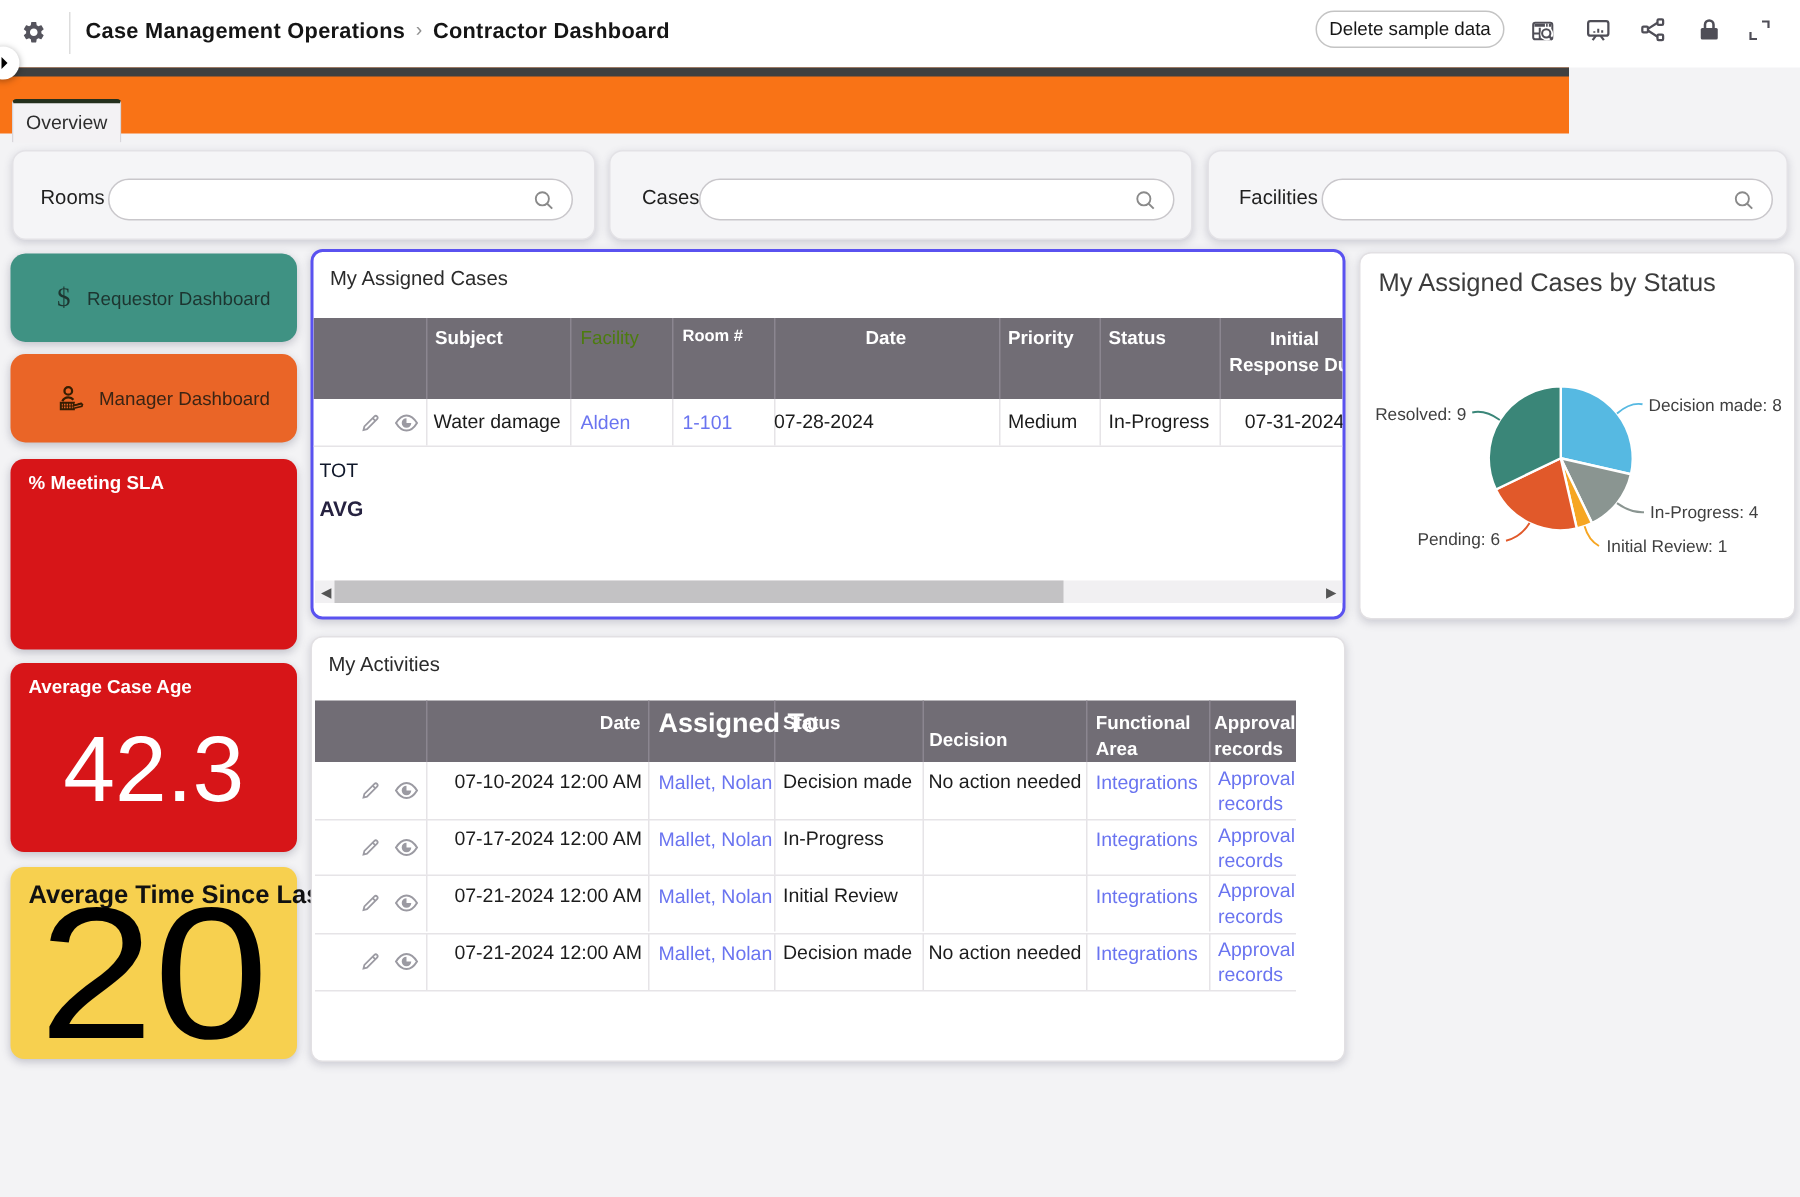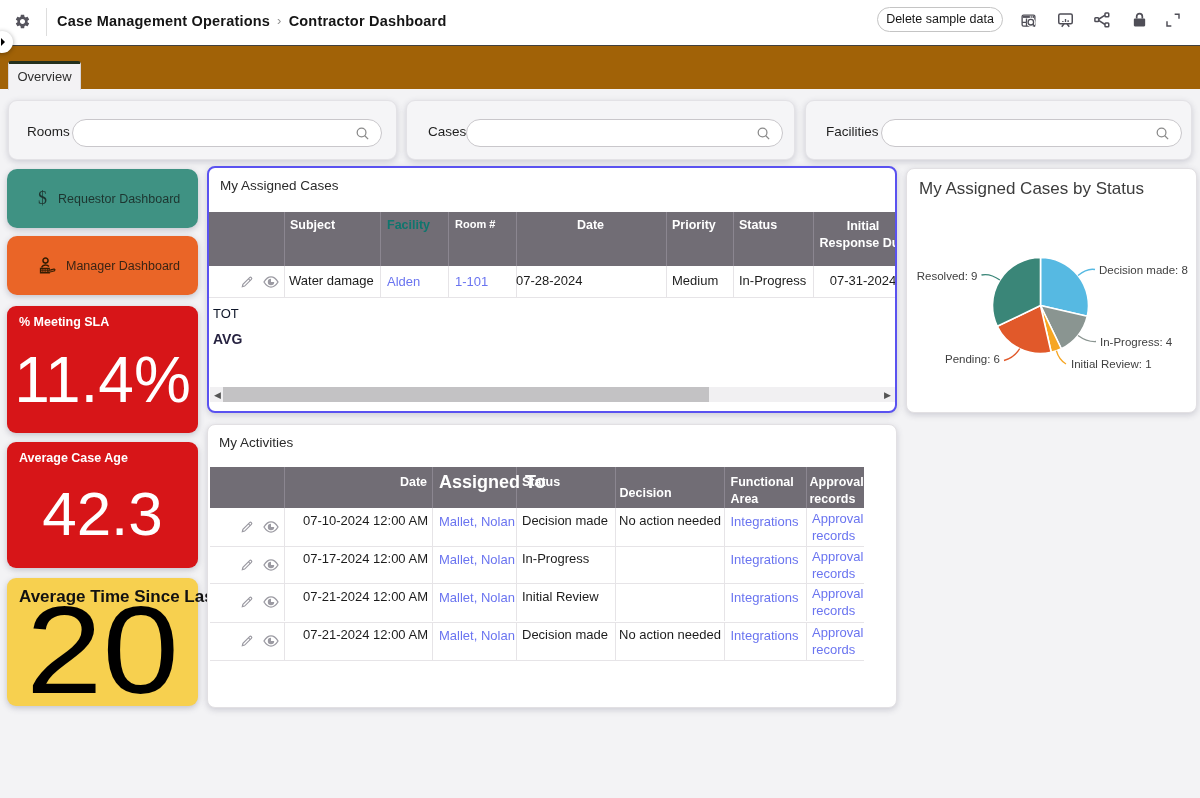--- a/index.html
+++ b/index.html
@@ -8,21 +8,21 @@
 
 #topbar{left:0;top:0;width:1200px;height:45px;background:#fff}
 #divider{left:46px;top:8px;width:1px;height:28px;background:#ddd}
 #crumb{left:57px;top:13px;font-size:14.5px;font-weight:700;color:#151515;letter-spacing:.2px}
 #crumb .sep{color:#8f8f8f;font-weight:400;font-size:13px;padding:0 7px;position:relative;top:-1px}
 #delbtn{left:877px;top:7px;width:126px;height:25px;border:1px solid #c4c4c4;border-radius:13px;background:#fff;font-size:12.5px;color:#161616;text-align:center;line-height:23px}
 
 #toggle{left:-9px;top:31px;width:22px;height:22px;border-radius:50%;background:#fff;box-shadow:0 1px 5px rgba(0,0,0,.35)}
 #toggle:after{content:"";position:absolute;left:10px;top:7px;border-left:4.5px solid #000;border-top:4.5px solid transparent;border-bottom:4.5px solid transparent}
 
-#tabstrip{left:0;top:45px;width:1200px;height:44px;background:#a16207;border-top:1px solid #404040}
+#tabstrip{left:0;top:45px;width:1046px;height:44px;background:#f97316;border-top:6px solid #404040}
 #tab{left:8px;top:15px;width:73px;height:29px;background:#f3f2f4;border:1px solid #d8d6da;border-bottom:none;border-top:3px solid #24301d;border-radius:3px 3px 0 0;font-size:13px;color:#2e2e2e;text-align:center;line-height:25px}
 
 .scard{top:100px;height:60px;background:#f5f5f7;border:1px solid #e3e2e6;border-radius:9px;box-shadow:0 2px 6px rgba(70,70,95,.22)}
 .scard .lbl{position:absolute;top:23px;font-size:13.5px;color:#1f1f1f}
 .sinput{position:absolute;top:18px;height:28px;background:#fff;border:1px solid #c9c7cb;border-radius:14px}
 .sinput .mag{position:absolute;top:6px;width:15px;height:15px}
 
 .lbtn{left:7px;width:191px;border-radius:10px;box-shadow:0 2px 6px rgba(70,70,95,.28);display:flex;align-items:center;justify-content:flex-start;padding-left:31px;font-size:12.5px}
 #btn1{top:169px;height:59px;background:#3f9283;color:#1d3530}
 #btn2{top:236px;height:59px;background:#ea6527;color:#3a2414}
@@ -132,21 +132,20 @@
       <circle cx="9.5" cy="5.8" r="3.2" fill="none" stroke="#351d02" stroke-width="1.9"></circle>
       <path d="M4.5 14.6c1-2.2 2.7-3.3 5-3.3 1.8 0 3.3.7 4.3 2" fill="none" stroke="#351d02" stroke-width="1.9"></path>
       <path d="M3.2 15.8h11v5.4h-11z" fill="none" stroke="#351d02" stroke-width="1.7"></path>
       <path d="M5.4 15.8v5.4M7.6 15.8v5.4M9.8 15.8v5.4M12 15.8v5.4M3.2 18.5h11" stroke="#351d02" stroke-width="1"></path>
       <path d="M13.2 20.2l1.1-3 6-1.8 1.9 1.6-.7 2.4-6.2 1.5z" fill="#351d02" stroke="none"></path>
       <path d="M14.8 16.5l5.7-1.7M14 19.4l6.5-1.6" stroke="#ea6527" stroke-width=".8"></path>
     </svg>Manager Dashboard</div>
 
 <div class="abs kpi" id="kpi1">
     <span class="t">% Meeting SLA</span>
-    <div class="n">11.4%</div>
   </div>
 <div class="abs kpi" id="kpi2">
     <span class="t">Average Case Age</span>
     <div class="n">42.3</div>
   </div>
 <div class="abs kpi" id="kpi3">
     <span class="t">Average Time Since Last Resp...</span>
     <div class="n">20</div>
   </div>
 
@@ -155,21 +154,21 @@
 <div id="atable">
 <div class="hd" style="left:0;top:44px;width:686px;height:54px"></div>
 <div class="hvline" style="left:75px;top:44px;height:54px"></div>
 <div class="hvline" style="left:171px;top:44px;height:54px"></div>
 <div class="hvline" style="left:239px;top:44px;height:54px"></div>
 <div class="hvline" style="left:307px;top:44px;height:54px"></div>
 <div class="hvline" style="left:456.5px;top:44px;height:54px"></div>
 <div class="hvline" style="left:524px;top:44px;height:54px"></div>
 <div class="hvline" style="left:604px;top:44px;height:54px"></div>
 <span class="abs" style="left:81px;top:50px;color:#fff;font-size:12.5px;font-weight:700">Subject</span>
-<span class="abs" style="left:178px;top:50px;color:#0f766e;font-size:12.5px;font-weight:700">Facility</span>
+<span class="abs" style="left:178px;top:50px;color:#4d7c0f;font-size:12.5px;font-weight:400">Facility</span>
 <span class="abs" style="left:246px;top:50px;color:#fff;font-size:11px;font-weight:700">Room #</span>
 <span class="abs" style="left:307px;top:50px;width:149px;text-align:center;color:#fff;font-size:12.5px;font-weight:700">Date</span>
 <span class="abs" style="left:463px;top:50px;color:#fff;font-size:12.5px;font-weight:700">Priority</span>
 <span class="abs" style="left:530px;top:50px;color:#fff;font-size:12.5px;font-weight:700">Status</span>
 <span class="abs" style="left:604px;top:50px;width:100px;text-align:center;color:#fff;font-size:12.5px;font-weight:700;line-height:17px">Initial<br>Response Due</span>
 <div class="hline" style="left:0;top:129px;width:686px"></div>
 <div class="vline" style="left:75px;top:98px;height:31px"></div>
 <div class="vline" style="left:171px;top:98px;height:31px"></div>
 <div class="vline" style="left:239px;top:98px;height:31px"></div>
 <div class="vline" style="left:307px;top:98px;height:31px"></div>

